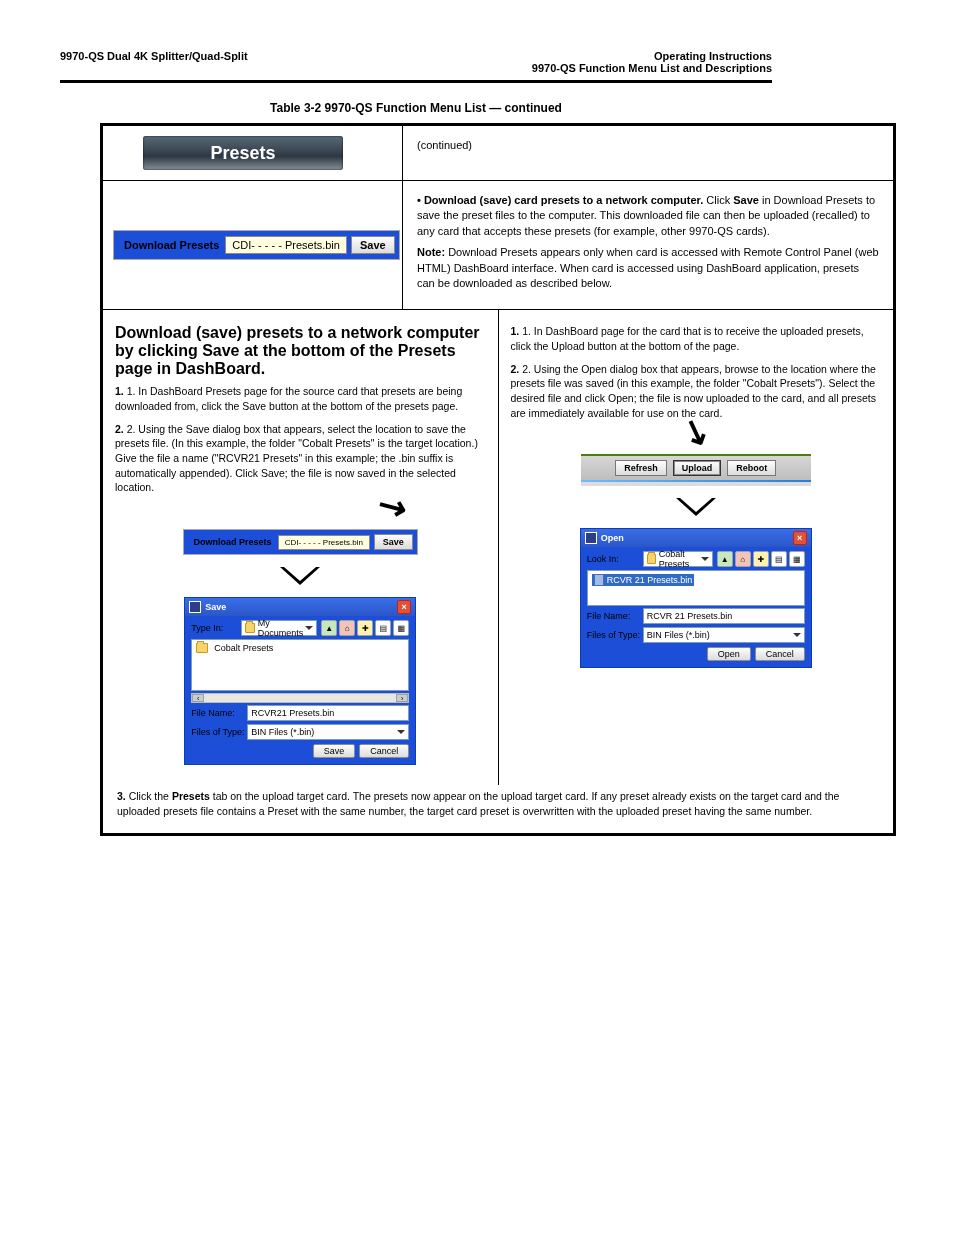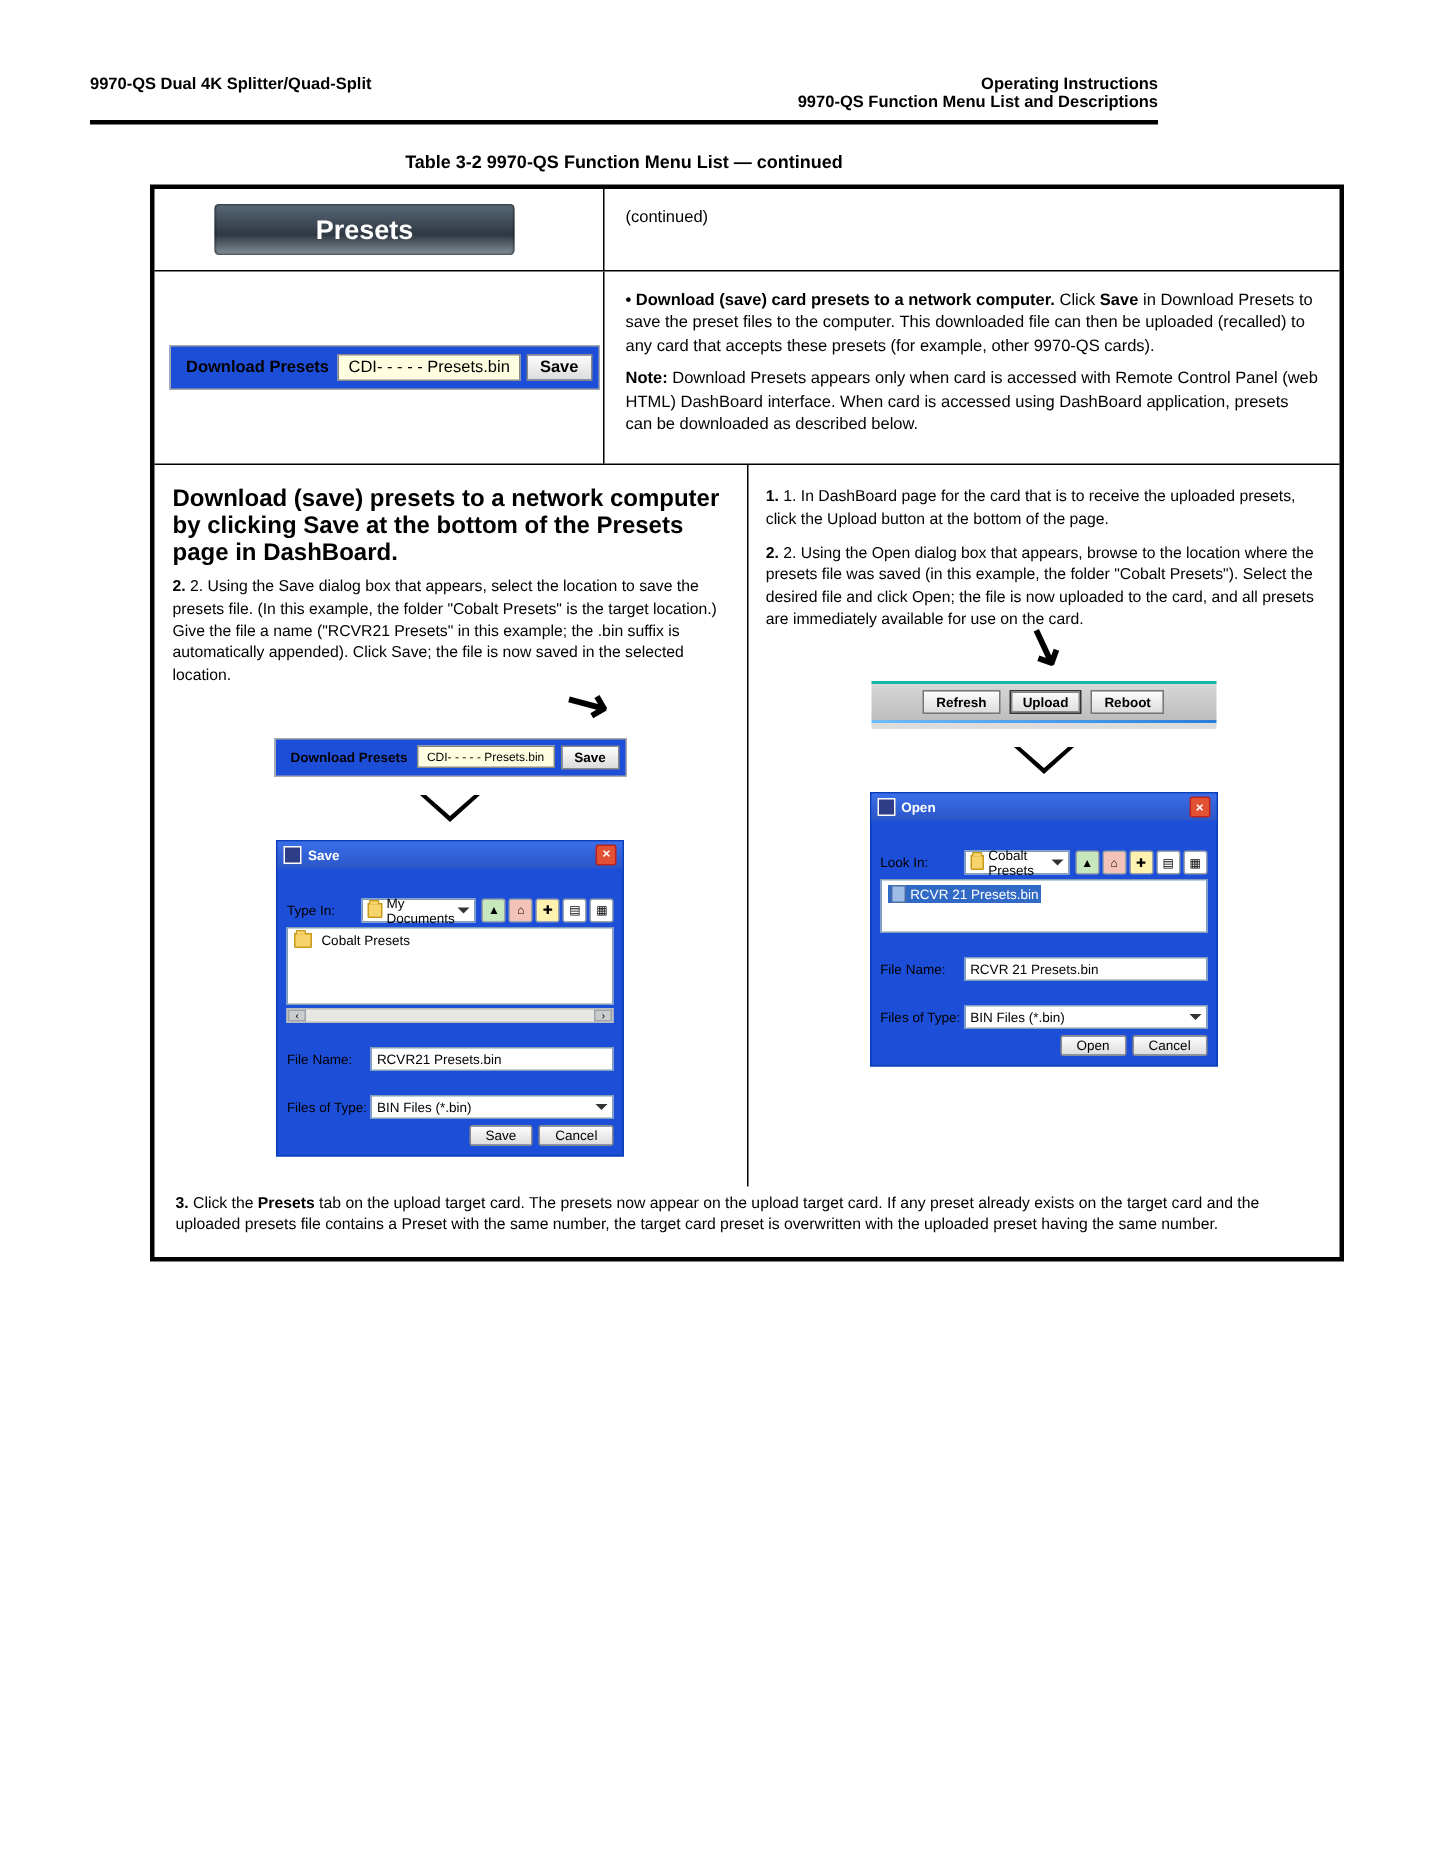--- a/index.html
+++ b/index.html
@@ -191,21 +191,21 @@
     width: 10px; height: 10px; background: #2d3d87; border: 1px solid #fff;
     display: inline-block;
   }
   .xp-close {
     width: 12px; height: 12px; background: #e25133; color: #fff;
     display: flex; align-items: center; justify-content: center;
     border: 1px solid #b22; border-radius: 2px; font-size: 9px; line-height: 1;
     cursor: pointer;
   }
   .xp-body { padding: 4px 6px 6px 6px; }
-  .xp-row { display: flex; align-items: center; gap: 4px; margin-bottom: 3px; margin-top: 16px; }
+  .xp-row { display: flex; align-items: center; gap: 4px; margin-bottom: 3px; }
   .xp-row .lbl { width: 52px; white-space: nowrap; }
   .xp-select {
     border: 1px solid #7f9db9;
     background: #fff;
     padding: 0 3px;
     height: 14px;
     display: flex;
     align-items: center;
     flex: 1;
     position: relative;
@@ -286,21 +286,21 @@
     width: 0; height: 0;
     border-left: 4px solid transparent;
     border-right: 4px solid transparent;
     border-top: 4px solid #333;
     margin-left: auto;
   }
 
   
   .grey-bar-wrap {
     width: 230px;
-    border-top: 2px solid #14b8a6;
+    border-top: 2px solid #4d7c0f;
     border-bottom: 4px solid #dcdcdc;
   }
   .grey-bar {
     background: linear-gradient(#d7d7d7, #bdbdbd);
     height: 24px;
     display: flex; align-items: center; justify-content: center;
     gap: 6px;
     font-size: 9px;
     font-weight: bold;
   }
@@ -381,20 +381,23 @@
         <p><b>• Download (save) card presets to a network computer.</b> Click <b>Save</b> <span>in Download Presets to save the preset files to the computer. This downloaded file can then be uploaded (recalled) to any card that accepts these presets (for example, other 9970-QS cards).</span></p>
         <p><span class="note-label">Note:</span> <span>Download Presets appears only when card is accessed with Remote Control Panel (web HTML) DashBoard interface. When card is accessed using DashBoard application, presets can be downloaded as described below.</span></p>
       </div>
     </div>
 
     <div class="full-row">
       <div class="full-row-inner">
 
         <div class="half left">
           <h4>Download (save) presets to a network computer by clicking Save at the bottom of the Presets page in DashBoard.</h4>
+          <div class="steps">
+            <span class="num">1.</span> <span>1. In DashBoard Presets page for the source card that presets are being downloaded from, click the Save button at the bottom of the presets page.</span>
+          </div>
           <div class="steps">
             <span class="num">2.</span> <span>2. Using the Save dialog box that appears, select the location to save the presets file. (In this example, the folder "Cobalt Presets" is the target location.) Give the file a name ("RCVR21 Presets" in this example; the .bin suffix is automatically appended). Click Save; the file is now saved in the selected location.</span>
           </div>
 
           <div class="illus">
             <div style="position:relative;padding-top:26px;">
               <div class="diag-arrow" style="top:-14px; right:12px; transform:rotate(-30deg);">↘</div>
               <div class="dl-strip sm">
                 <span class="dl-label">Download Presets</span>
                 <span class="dl-file" style="font-size:8px;">CDI- - - - - Presets.bin</span>

